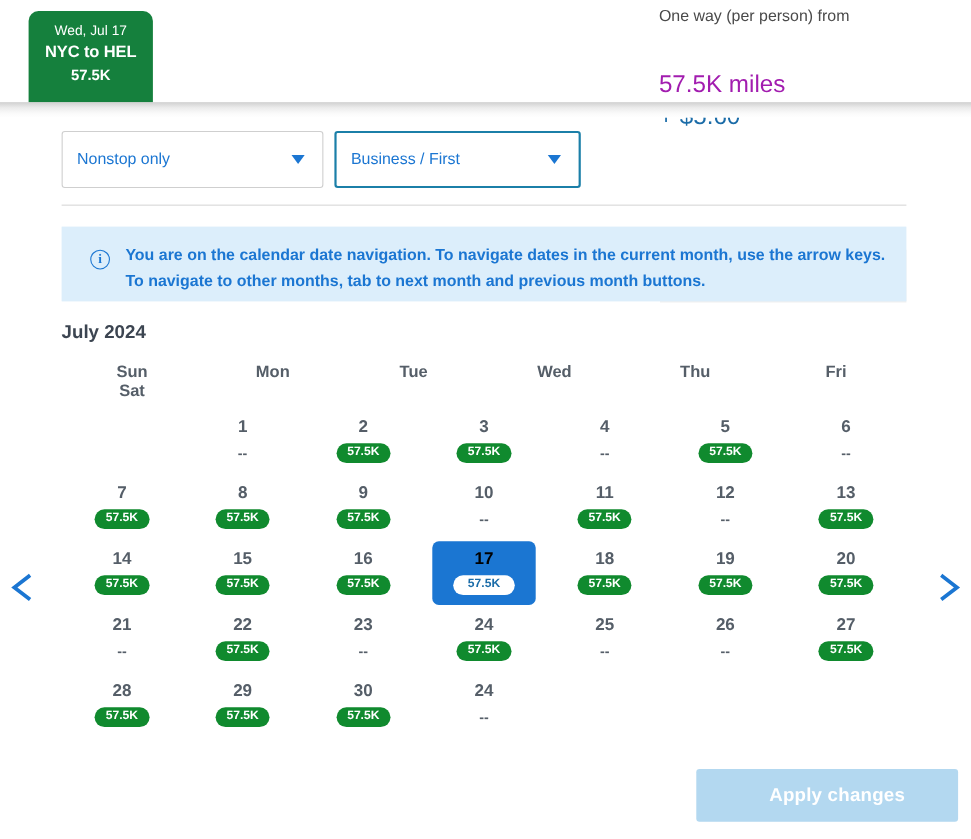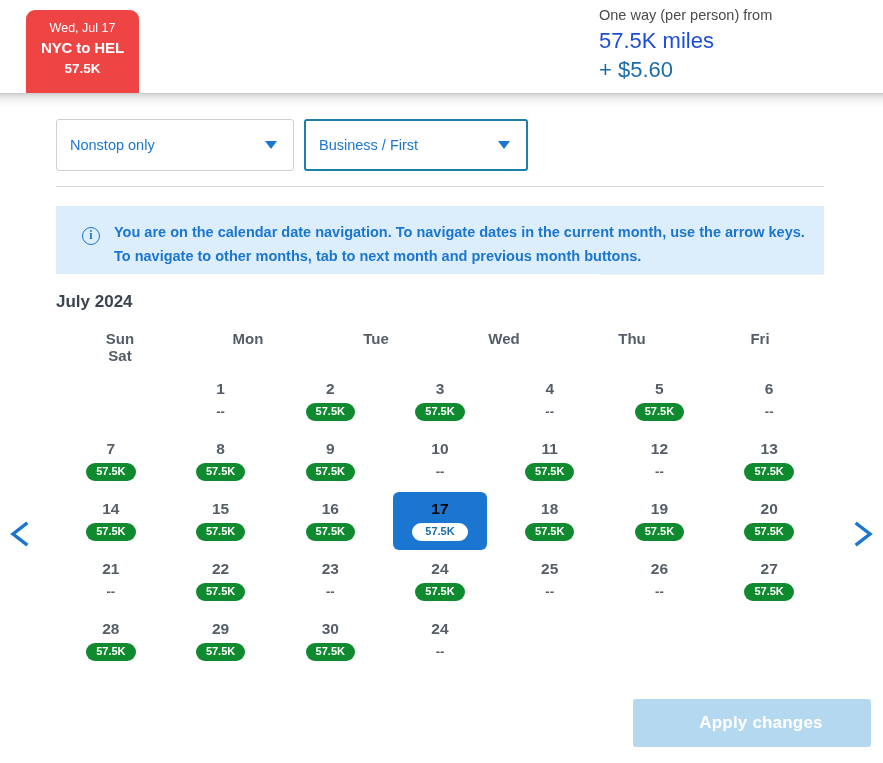--- a/index.html
+++ b/index.html
@@ -13,33 +13,33 @@
   #app { position: relative; width: 883px; height: 763px; background: #fff; }
 
   
   .header {
     position: absolute; left: 0; top: 0; width: 883px; height: 93px;
     background: #ffffff;
   }
   .trip-card {
     position: absolute; left: 26px; top: 10px;
     width: 113px; height: 83px;
-    background: #ef4444;
+    background: #15803d;
     border-radius: 9px 9px 0 0;
     display: flex; flex-direction: column; align-items: center;
     justify-content: flex-start; padding-top: 10px;
     color: #ffffff;
   }
   .trip-card .tc-date { font-size: 12.5px; line-height: 17px; font-weight: 400; }
   .trip-card .tc-route { font-size: 15px; line-height: 22px; font-weight: bold; letter-spacing: -.1px; }
   .trip-card .tc-price { font-size: 13.5px; line-height: 20px; font-weight: bold; }
 
   .price-block { position: absolute; left: 599px; top: 4px; }
   .price-block .pb-label { font-size: 14.5px; color: #4a4a4a; line-height: 22px; }
-  .price-block .pb-miles { font-size: 22px; color: #1d4ed8; line-height: 29px; font-weight: 400; }
+  .price-block .pb-miles { font-size: 22px; color: #a21caf; line-height: 29px; font-weight: 400; margin-top: 36px; }
   .price-block .pb-cash  { font-size: 22px; color: #1b6ca8; line-height: 29px; font-weight: 400; }
 
   .header-shadow {
     position: absolute; left: 0; top: 93px; width: 883px; height: 14px;
     background: linear-gradient(to bottom, #c4c4c4 0px, #d6d6d6 1px, #ececec 5px, #fafafa 10px, #ffffff 14px);
   }
 
   
   .filters { position: absolute; left: 0; top: 107px; width: 883px; height: 80px; }
   .select {

